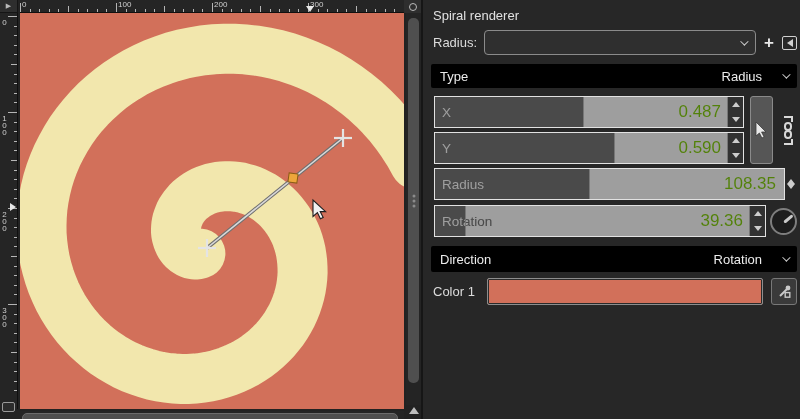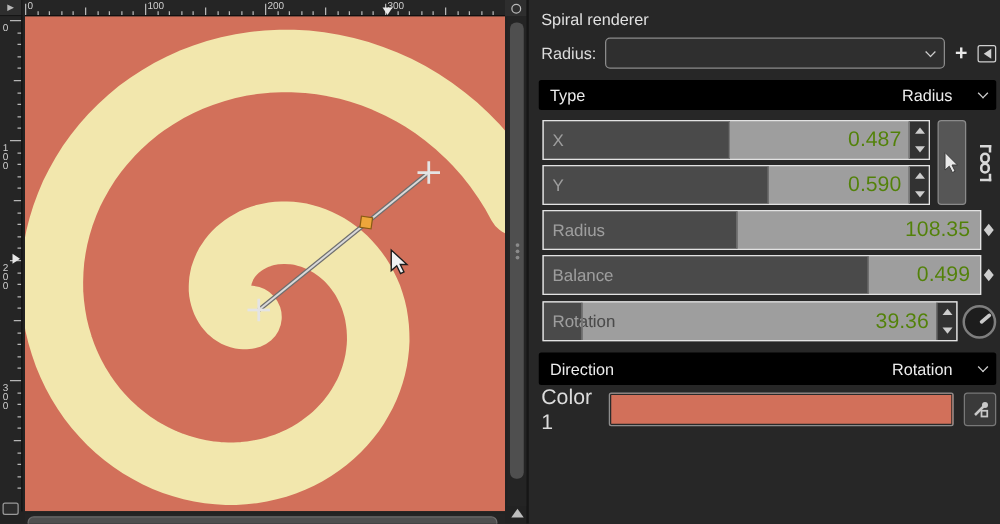--- a/index.html
+++ b/index.html
@@ -94,21 +94,21 @@
   .chain .bkt-t { width:9px; height:6px; border-top:2px solid #d8d8d8; border-right:2px solid #d8d8d8; }
   .chain .bkt-b { width:9px; height:6px; border-bottom:2px solid #d8d8d8; border-right:2px solid #d8d8d8; }
   .chain .link { width:8px; height:9px; border:2px solid #d8d8d8; border-radius:4px; margin:-1px 0; }
   .srow { display:flex; align-items:center; margin-left:3px; }
   .srow .slider { flex:1; }
   .dial { width:27px; height:27px; border-radius:50%; background:#1d1d1d; border:2px solid #7e7e7e;
     margin-left:4px; position:relative; flex:none; }
   .dial i { position:absolute; left:50%; top:50%; width:11px; height:2.5px; background:#c9c9c9;
     transform-origin:0 50%; transform:rotate(-40deg); border-radius:2px; }
   .color-row { display:flex; align-items:center; gap:8px; margin:6px 0 0 2px; height:27px; }
-  .color-row .lbl { width:46px; font-size:17px; flex:none; }
+  .color-row .lbl { width:46px; font-size:13px; flex:none; }
   .swatch { flex:1; height:27px; border:1px solid #8d8d8d; border-radius:2px;
     box-shadow:inset 0 0 0 1px #2a2a2a; }
   .dropper-btn { width:26px; height:27px; background:#3a3a3a; border:1px solid #787878;
     border-radius:3px; display:flex; align-items:center; justify-content:center; flex:none; }
 </style>
 </head>
 <body>
 
 <div class="app">
 
@@ -303,31 +303,20 @@
         <div class="fill" style="width: 44.5%;"></div>
         <span class="lbl">Radius</span>
         <span class="val" style="right:8px">108.35</span>
       </div>
       <div class="spin-out">
           <i class="caret-u"></i>
           <i class="caret-d"></i>
         </div>
     </div>
 
-    <div class="srow" style="margin-top:4px">
-      <div class="slider">
-        <div class="fill" style="width: 74.5%;"></div>
-        <span class="lbl">Balance</span>
-        <span class="val" style="right:8px">0.499</span>
-      </div>
-      <div class="spin-out">
-          <i class="caret-u"></i>
-          <i class="caret-d"></i>
-        </div>
-    </div>
 
     <div class="srow" style="margin-top:5px">
       <div class="slider">
         <div class="fill" style="width: 9.5%;"></div>
         <span class="lbl">Rotation</span>
         <span class="val" style="right:22px">39.36</span>
         <div class="spin-in">
             <i class="caret-u"></i>
             <i class="caret-d"></i>
           </div>

